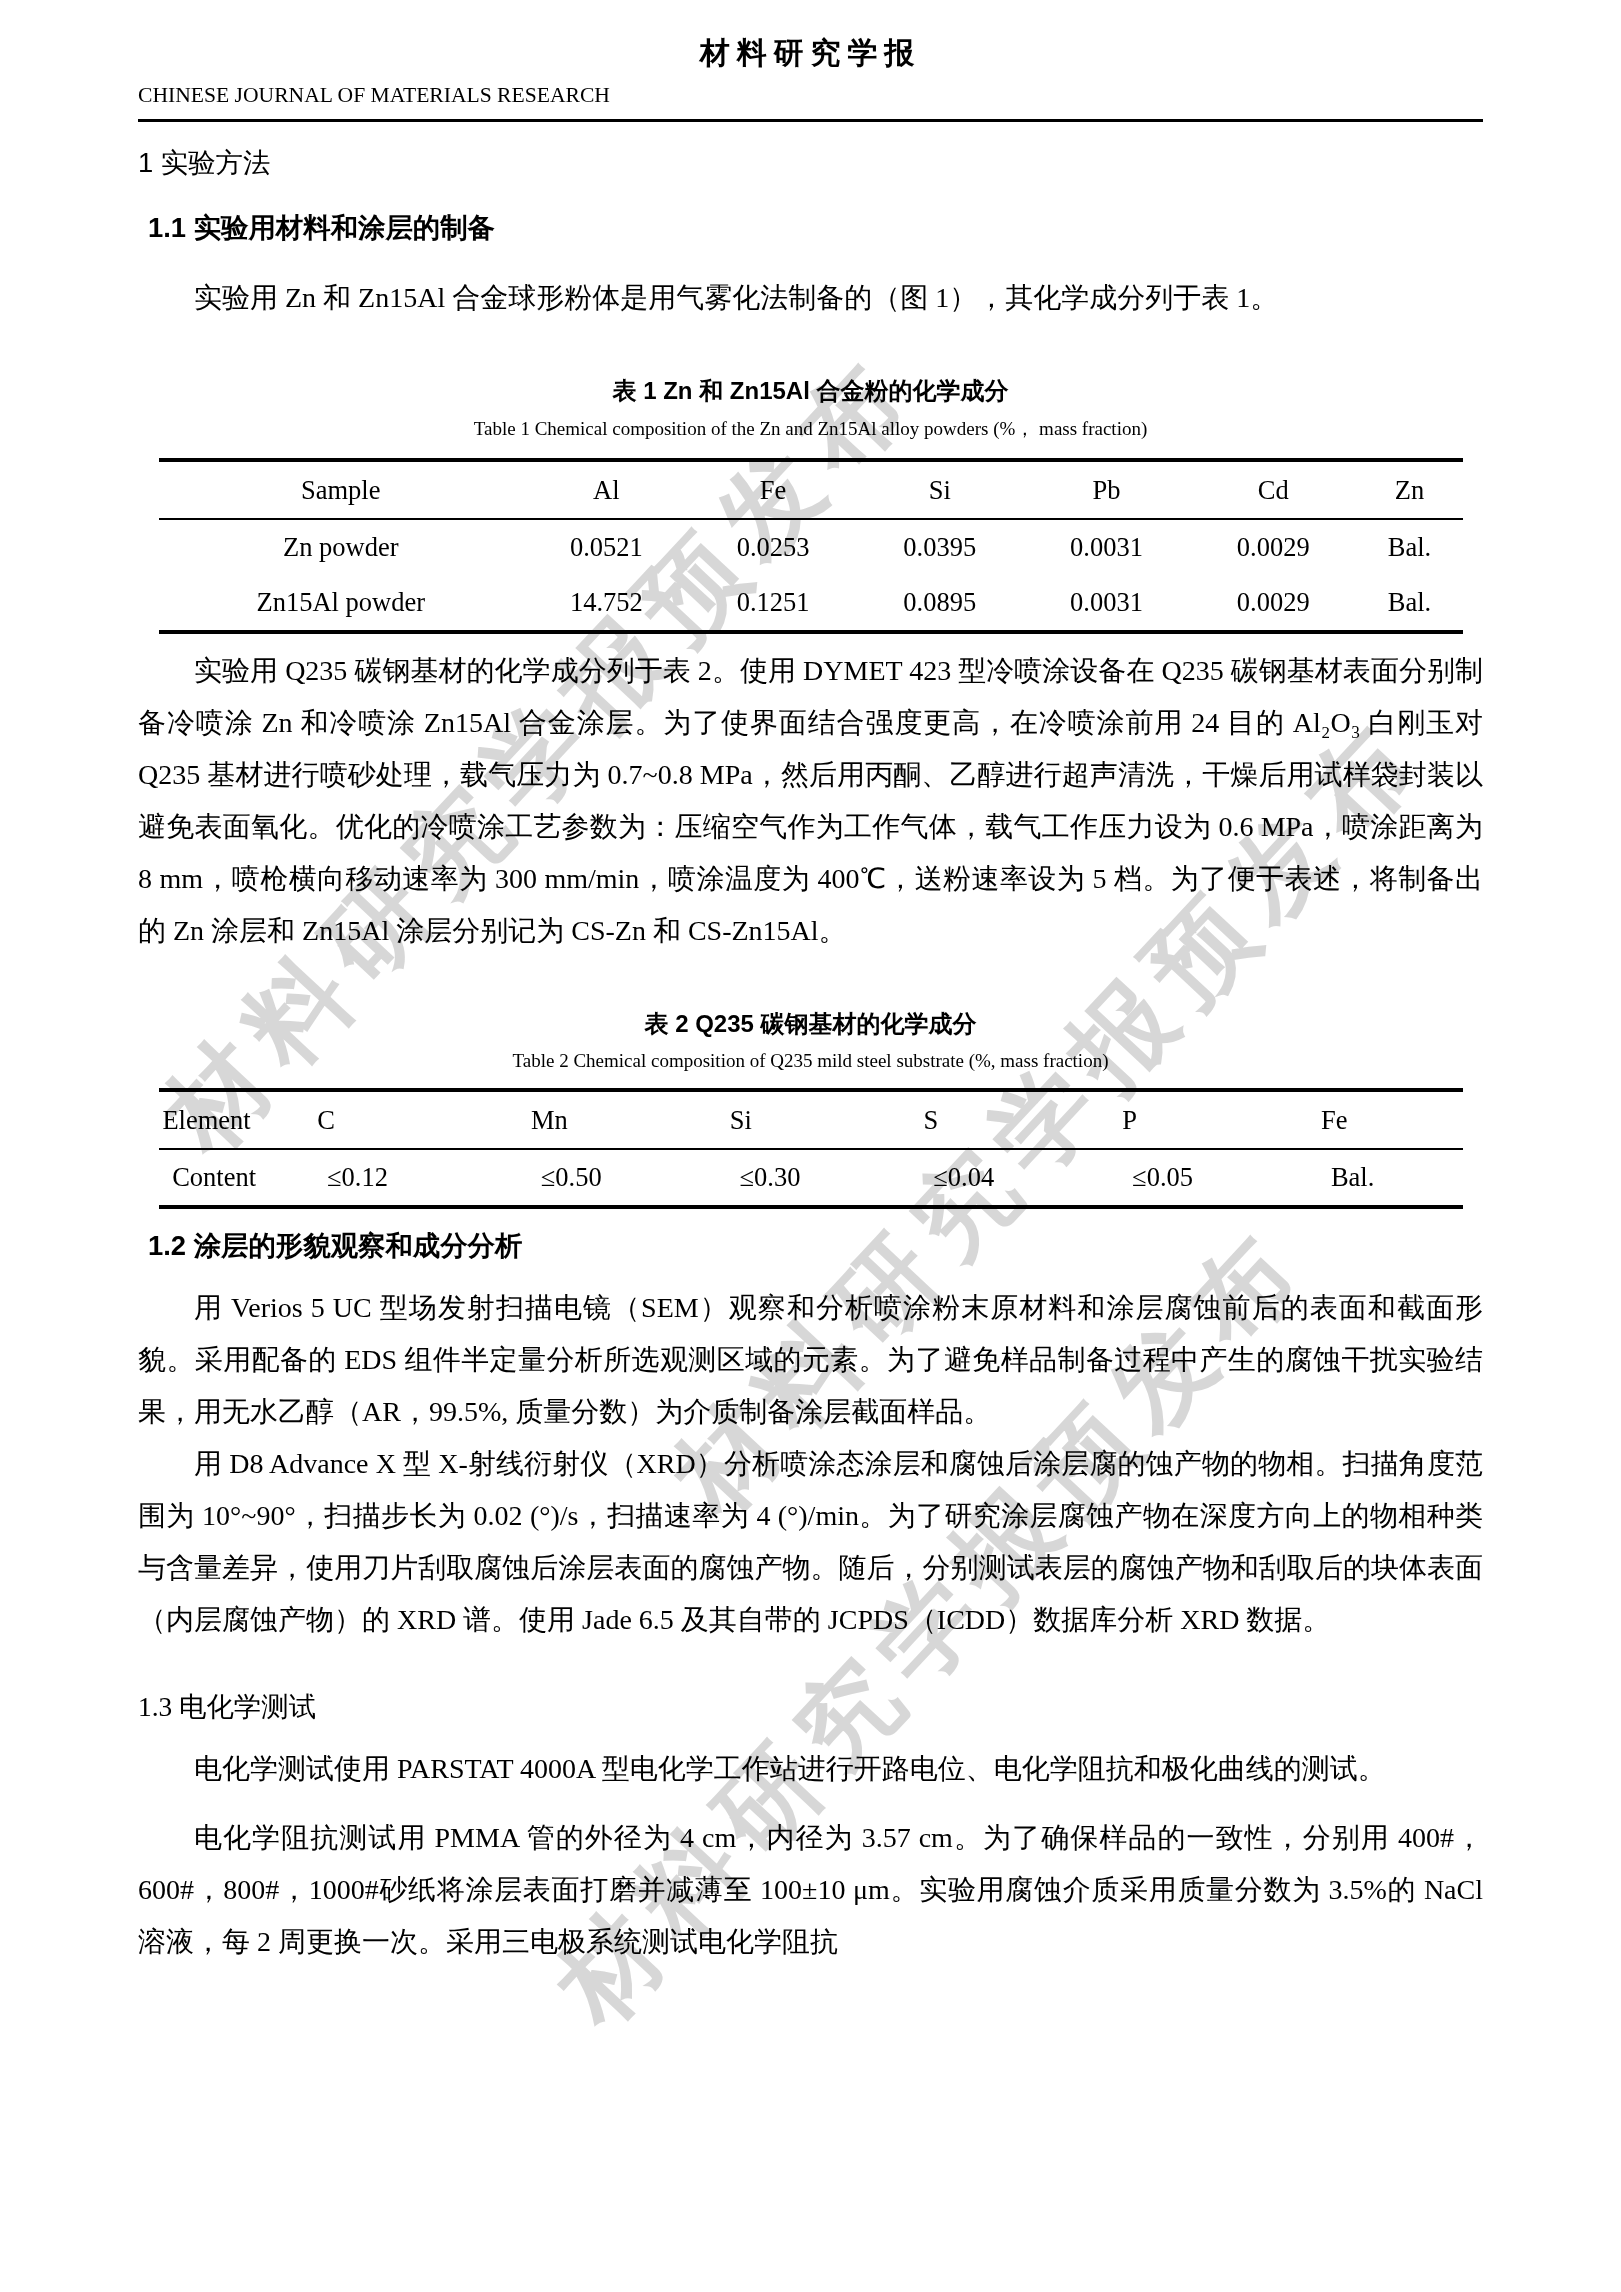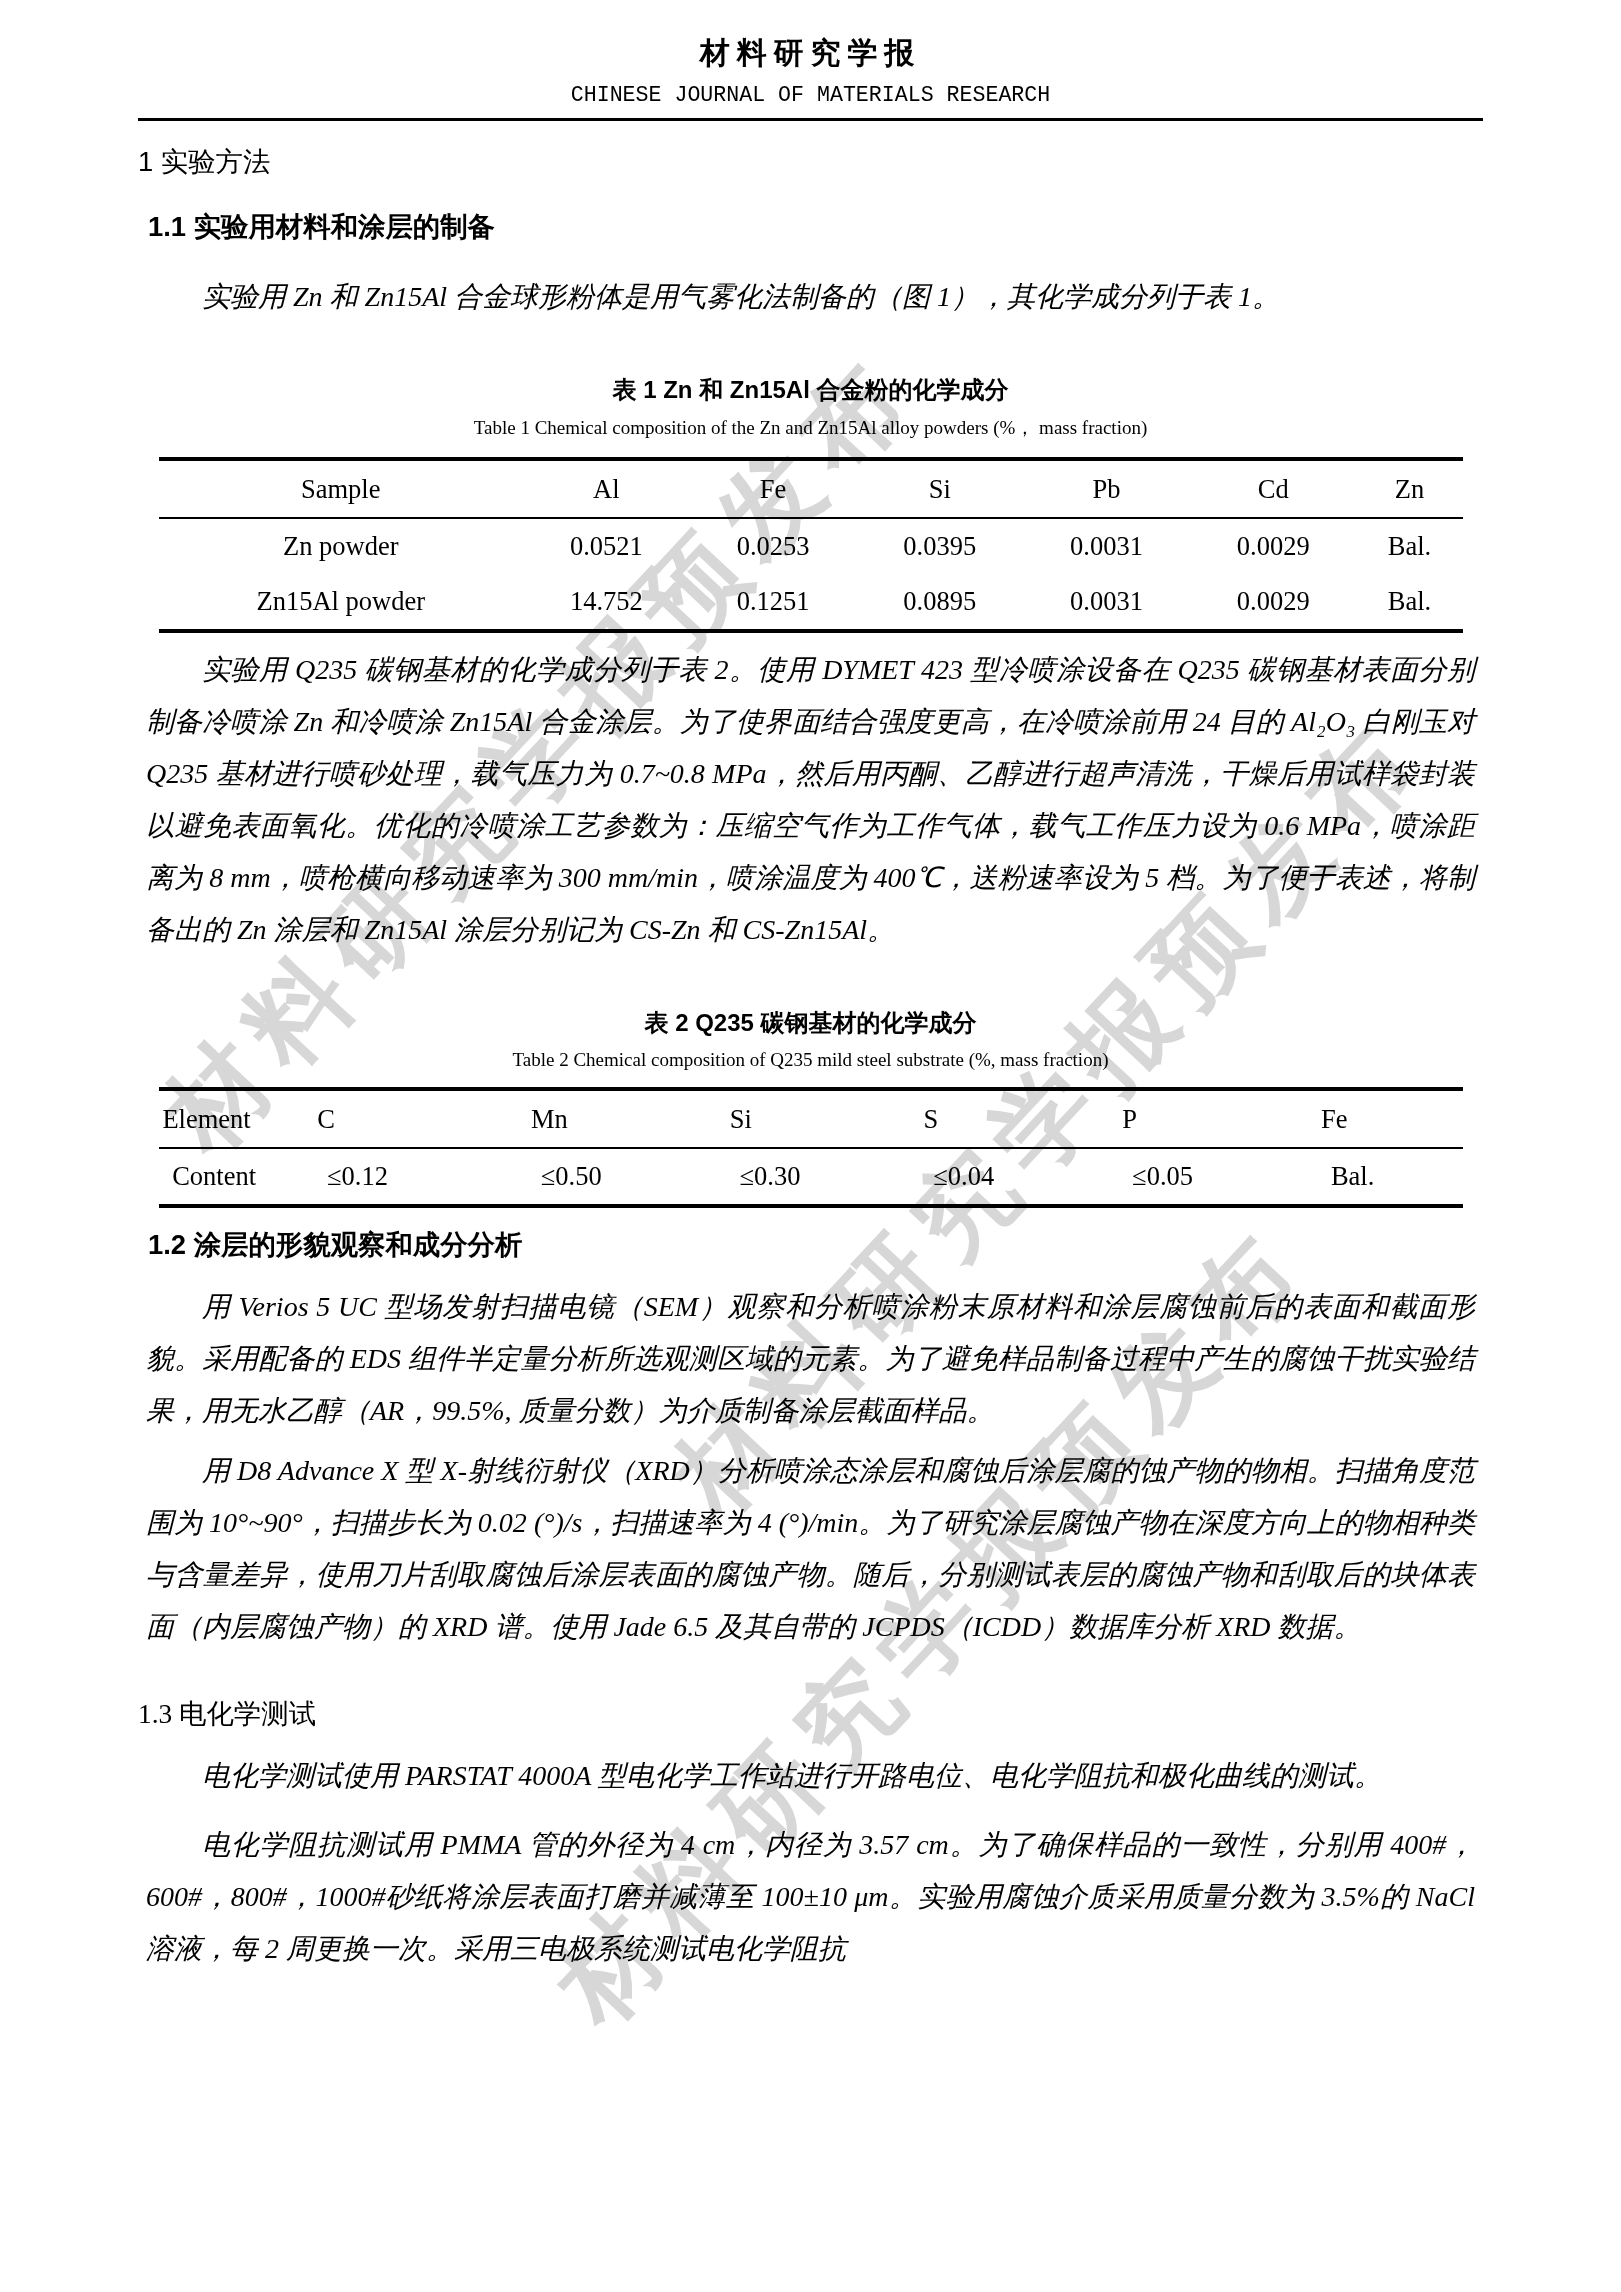--- a/index.html
+++ b/index.html
@@ -31,46 +31,45 @@
   .content{position:relative;z-index:1;width:1345px;margin:0 auto;}
   .journal-cn{
     text-align:center;
     font-size:30px;
     font-weight:bold;
     letter-spacing:6.9px;
     padding-top:33px;
     font-family:"Liberation Serif", serif;
   }
   .journal-en{
-    text-align:center;
+    text-align:left;
     font-size:21.6px;
     margin-top:8.8px;
-    font-family:Liberation Mono, monospace;
+    font-family:Liberation Serif, serif;
   }
   .head-rule{
     width:1345px;margin:10.8px auto 0 auto;
     border:0;border-top:3.9px solid #000;
   }
   
   .h-num{
     font-size:27.4px;
     font-family:"Liberation Sans", sans-serif;
     margin:0;
   }
   .h1x{margin-top:23.5px;font-weight:400;}
   .h2x{margin-top:29px;font-weight:700;margin-left:10px;}
   .h3x{margin-top:43px;font-weight:400;font-family:"Liberation Serif", serif;}
   
   .para{
     font-size:28px;
     line-height:52px;
     text-align:justify;
     text-indent:2em;
-    margin:8px;
-    font-style:italic;
+    margin:0;
   }
   .para.first{margin-top:25.5px;}
   .para.after-table{margin-top:11.8px;}
   .para.sect{margin-top:17.6px;}
   
   .tbl-block{margin-top:51px;}
   .cap-cn{
     text-align:center;
     font-size:24px;
     font-weight:700;

